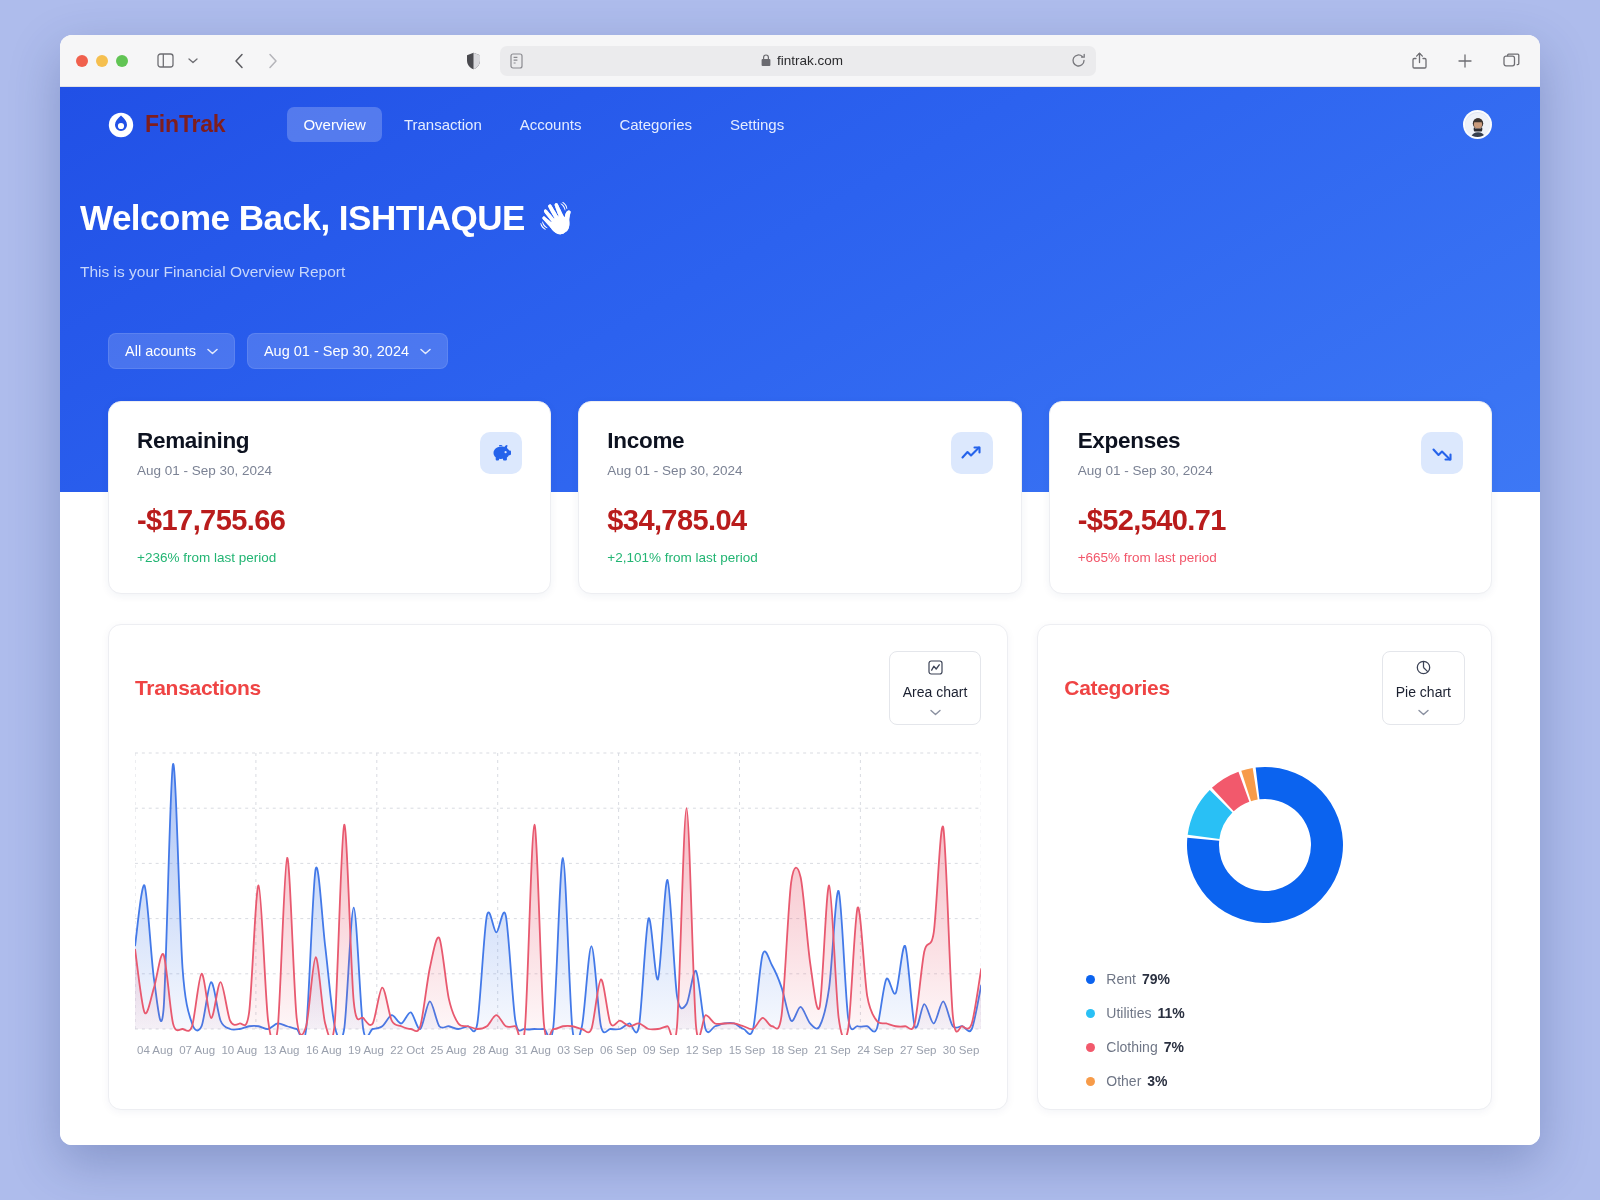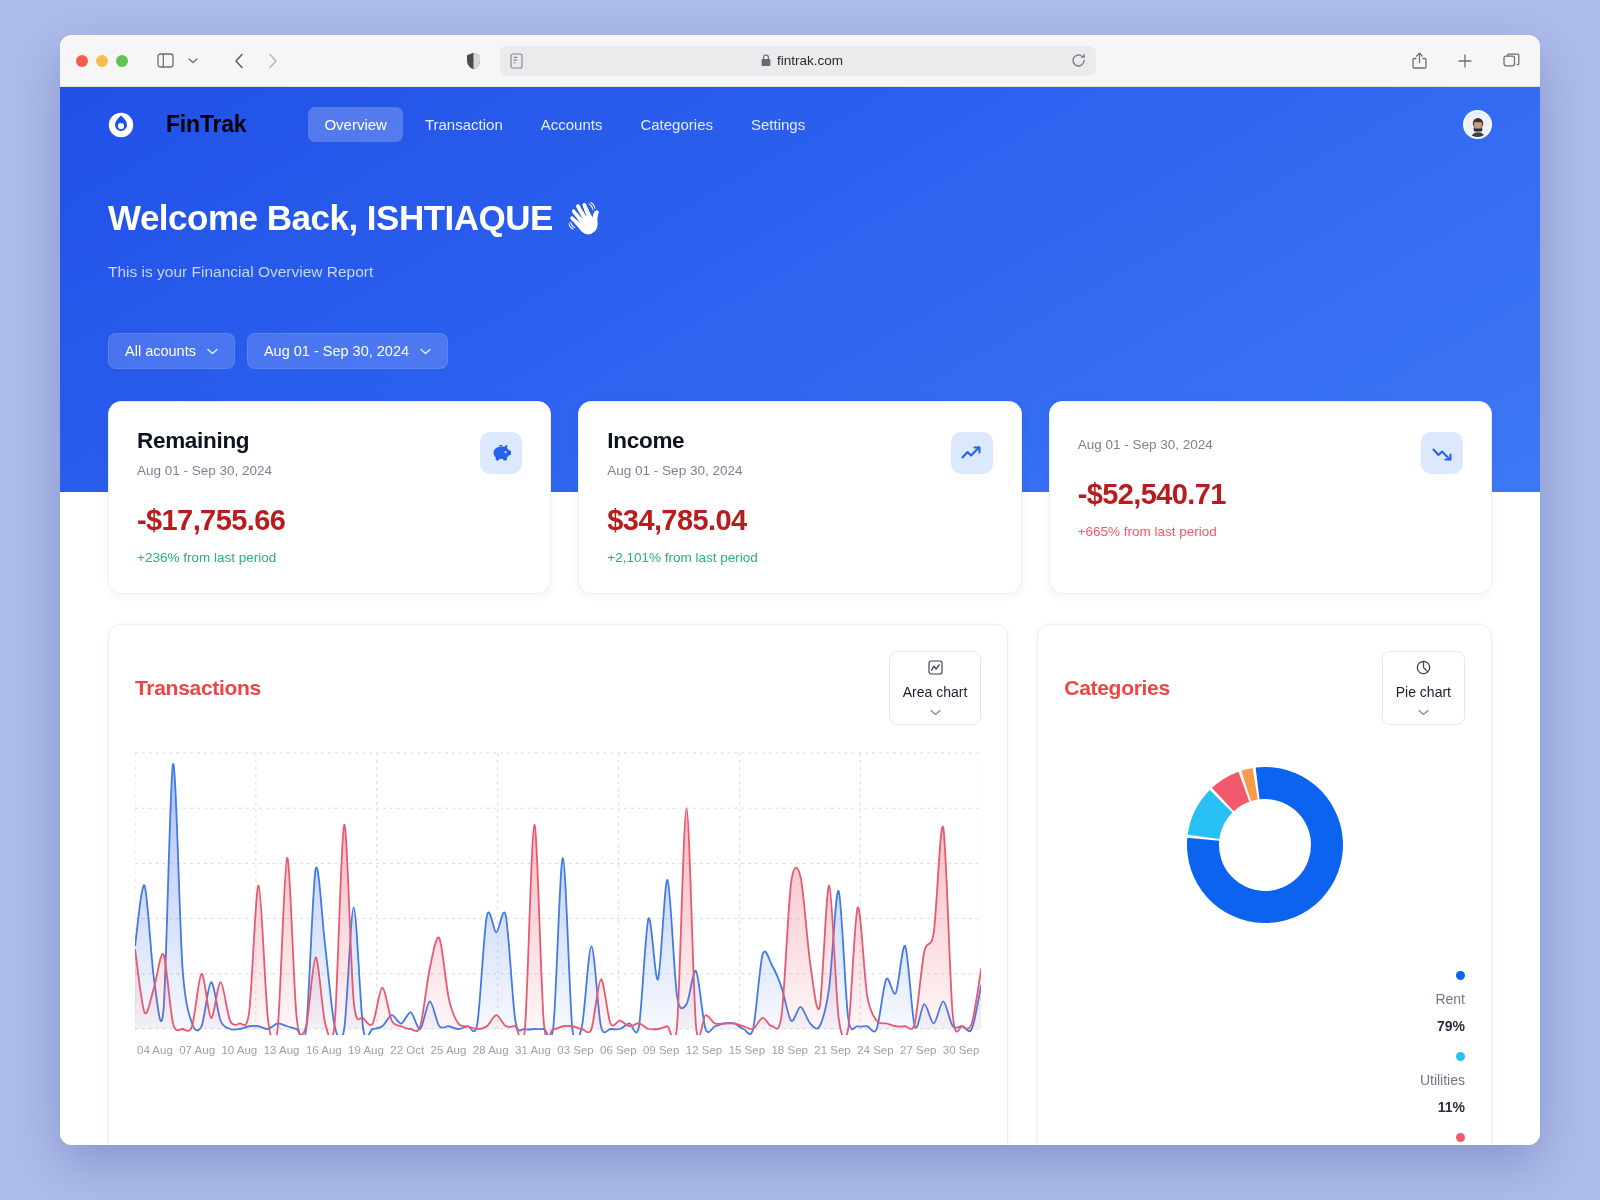--- a/index.html
+++ b/index.html
@@ -73,42 +73,42 @@
   }
   .topnav {
     position: relative; z-index: 3;
     height: 75px;
     display: flex; align-items: center;
     padding: 0 48px;
     gap: 28px;
   }
   .brand { display: flex; align-items: center; gap: 11px; }
   .brand-logo { width: 26px; height: 26px; display: block; }
-  .brand-name { color: #000000; font-size: 23px; font-weight: 700; letter-spacing: -.2px; margin-left: 21px; }
+  .brand-name { color: #7f1d1d; font-size: 23px; font-weight: 700; letter-spacing: -.2px; }
   .navlinks { display: flex; align-items: center; gap: 6px; margin-left: 34px; }
   .navlink {
     color: #e4ecff; font-size: 15px;
     padding: 9px 16px; border-radius: 7px;
     cursor: pointer; white-space: nowrap;
   }
   .navlink.active { background: rgba(255,255,255,.22); color: #fff; }
   .avatar {
     margin-left: auto;
     width: 29px; height: 29px; border-radius: 50%;
     background: #dfe6f3;
     border: 2px solid rgba(255,255,255,.85);
     overflow: hidden; position: relative;
     cursor: pointer;
   }
   .avatar .face {
     position: absolute; left: 50%; top: 55%;
     transform: translate(-50%,-50%);
     width: 26px; height: 26px;
   }
-  .welcome { position: relative; z-index: 3; padding: 36px 48px 0; }
+  .welcome { position: relative; z-index: 3; padding: 36px 20px 0; }
   .welcome h1 {
     color: #fff; font-size: 35px; font-weight: 700;
     letter-spacing: -.5px; display: flex; align-items: center; gap: 12px;
   }
   .wave { font-size: 31px; line-height: 1; filter: grayscale(1) brightness(3); }
   .welcome p { margin-top: 25px; color: #c6d6fb; font-size: 15.5px; }
 
   .filters { position: relative; z-index: 3; padding: 52px 48px 0; display: flex; gap: 12px; }
   .chip {
     display: inline-flex; align-items: center; gap: 11px;
@@ -173,21 +173,21 @@
   .chartbox { margin-top: 22px; position: relative; }
   .chart-svg { display: block; width: 100%; height: 288px; }
   .xaxis {
     display: flex; justify-content: space-between;
     padding: 0 2px; margin-top: 9px;
   }
   .xaxis span { font-size: 11.5px; color: #9aa0ad; white-space: nowrap; }
 
   .donutwrap { margin-top: 20px; display: flex; flex-direction: column; align-items: center; }
   .legend { width: 100%; margin-top: 26px; padding-left: 22px; display: flex; flex-direction: column; gap: 18px; }
-  .legend-row { display: flex; align-items: flex-end; gap: 11px; font-size: 14px; flex-direction: column; }
+  .legend-row { display: flex; align-items: center; gap: 11px; font-size: 14px; }
   .dot { width: 9px; height: 9px; border-radius: 50%; flex: 0 0 9px; }
   .legend-name { color: #6f7686; }
   .legend-val { color: #2a3040; font-weight: 600; margin-left: -5px; }
 </style>
 </head>
 <body>
 
 <div class="window">
 
   <div class="toolbar">
@@ -363,20 +363,21 @@
         <div class="delta up">+2,101% from last period</div>
         <div class="badge">
           <svg width="23" height="23" viewBox="0 0 23 23" fill="none" stroke="currentColor" stroke-width="2.1" stroke-linecap="round" stroke-linejoin="round">
             <polyline points="2.5,15.5 7.5,10 11,13.5 19,5.5"></polyline>
             <polyline points="14.5,5.5 19.5,5.5 19.5,10.5"></polyline>
           </svg>
         </div>
       </div>
 
       <div class="card">
+        <h3>Expenses</h3>
         <div class="period">Aug 01 - Sep 30, 2024</div>
         <div class="amount">-$52,540.71</div>
         <div class="delta down">+665% from last period</div>
         <div class="badge">
           <svg width="23" height="23" viewBox="0 0 23 23" fill="none" stroke="currentColor" stroke-width="2.1" stroke-linecap="round" stroke-linejoin="round">
             <polyline points="2.5,7.5 7.5,13 11,9.5 19,17.5"></polyline>
             <polyline points="14.5,17.5 19.5,17.5 19.5,12.5"></polyline>
           </svg>
         </div>
       </div>

